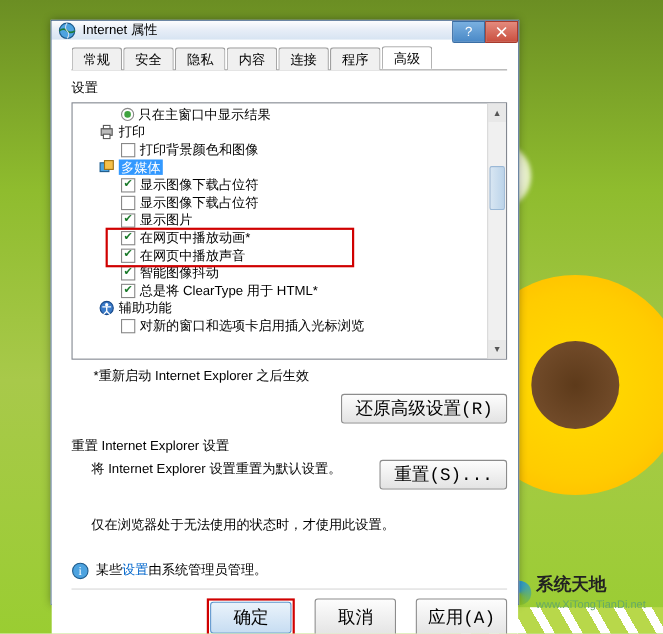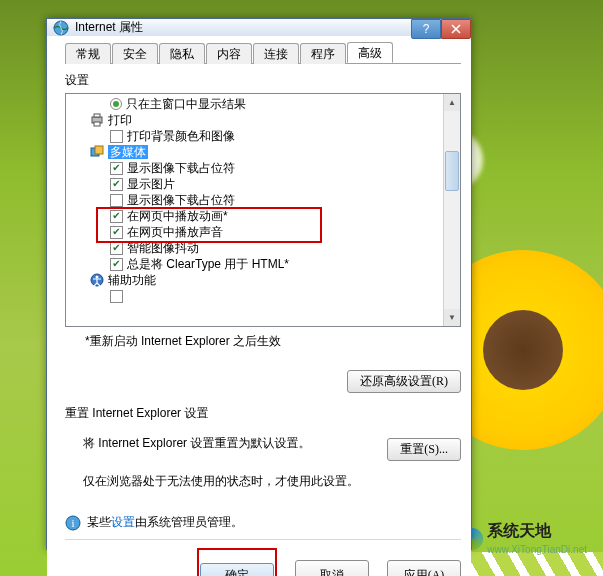--- a/index.html
+++ b/index.html
@@ -243,46 +243,45 @@
   }
   .note {
     margin: 6px 0 4px 20px;
     font-family: SimSun, Tahoma, sans-serif;
   }
   .btn {
     background: linear-gradient(to bottom, #fdfdfd, #e3e3e3);
     border: 1px solid #8c8c8c;
     border-radius: 3px;
     padding: 2px 12px;
-    font-size: 12px;
-    font-family: Liberation Serif, serif;
+    font-size: 16px;
+    font-family: Liberation Mono, monospace;
     cursor: default;
     min-width: 60px;
-    margin-top: 12px;
   }
   .btn-row-right {
     display: flex;
     justify-content: flex-end;
     margin: 4px 0 8px 0;
   }
   .reset-block {
     margin: 4px 0 6px 0;
     font-family: SimSun, Tahoma, sans-serif;
   }
   .reset-block .row1 {
     margin-bottom: 4px;
   }
   .reset-block .row2 {
     display: flex;
-    align-items: center;
+    align-items: flex-start;
     margin-left: 18px;
   }
   .reset-block .row2 .txt { flex: 1; }
   .reset-block .row3 {
-    margin: 12px 0 0 18px;
+    margin: 24px 0 0 18px;
   }
   .admin-note {
     display: flex;
     align-items: center;
     gap: 6px;
     margin: 18px 0 4px 0;
   }
   .admin-note .blue { color: #0066cc; }
   .hr { border-top: 1px solid #d8d8d8; margin: 4px 0 8px 0; }
   .footer-btns {
@@ -398,26 +397,26 @@
                   <rect x="5" y="1" width="8" height="8" fill="#f5c04a" stroke="#a07010"></rect>
                 </svg>
             </span>
             <span class="cat-label">多媒体</span>
           </div>
           <div class="tree-row ind2">
             <span class="chk checked"></span>
             <span>显示图像下载占位符</span>
           </div>
           <div class="tree-row ind2">
+            <span class="chk"></span>
+            <span>显示图像下载占位符</span>
+          </div>
+          <div class="tree-row ind2">
             <span class="chk checked"></span>
             <span>显示图片</span>
-          </div>
-          <div class="tree-row ind2">
-            <span class="chk"></span>
-            <span>显示图像下载占位符</span>
           </div>
           <div class="tree-row ind2">
             <span class="chk checked"></span>
             <span>在网页中播放动画*</span>
           </div>
           <div class="tree-row ind2">
             <span class="chk checked"></span>
             <span>在网页中播放声音</span>
           </div>
           <div class="tree-row ind2">
@@ -433,20 +432,21 @@
               <svg width="14" height="14" viewBox="0 0 14 14">
                   <circle cx="7" cy="7" r="6" fill="#3a7ac8" stroke="#1a4a8a"></circle>
                   <circle cx="7" cy="4" r="1.5" fill="#fff"></circle>
                   <path d="M3 6 L11 6 M7 6 L7 10 M7 10 L4 13 M7 10 L10 13" stroke="#fff" stroke-width="1.2"></path>
                 </svg>
             </span>
             <span>辅助功能</span>
           </div>
           <div class="tree-row ind2">
             <span class="chk"></span>
+            <span>对新的窗口和选项卡启用插入光标浏览</span>
           </div>
         </div>
         <div class="red-box" style="left:30px; top:113px; width:226px; height:36px;"></div>
         <div class="vscroll">
           <div class="sbtn">▲</div>
           <div class="strack">
             <div class="sthumb"></div>
           </div>
           <div class="sbtn">▼</div>
         </div>

